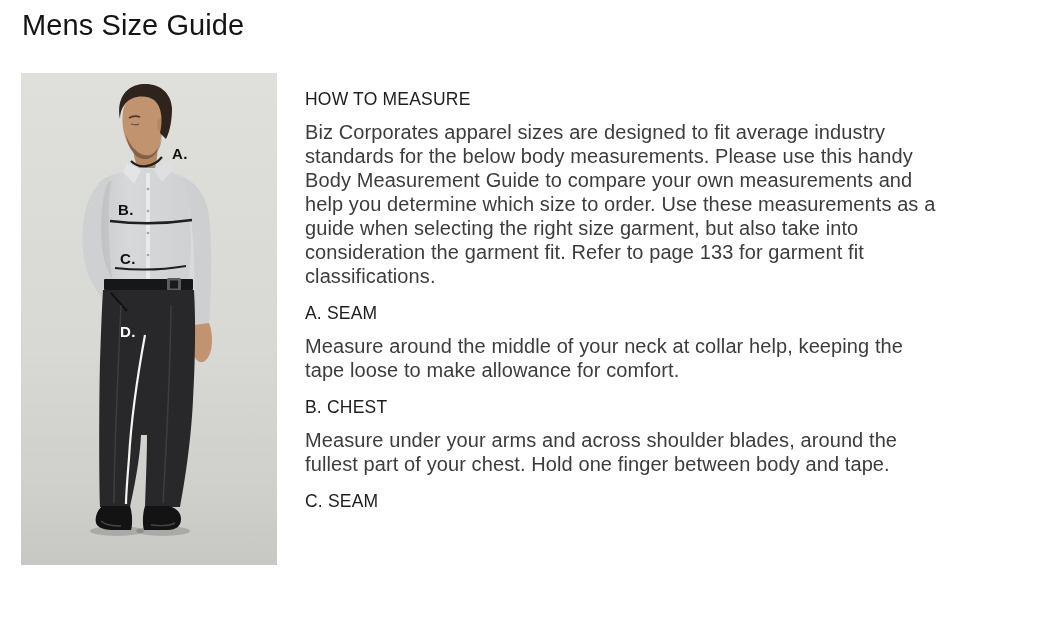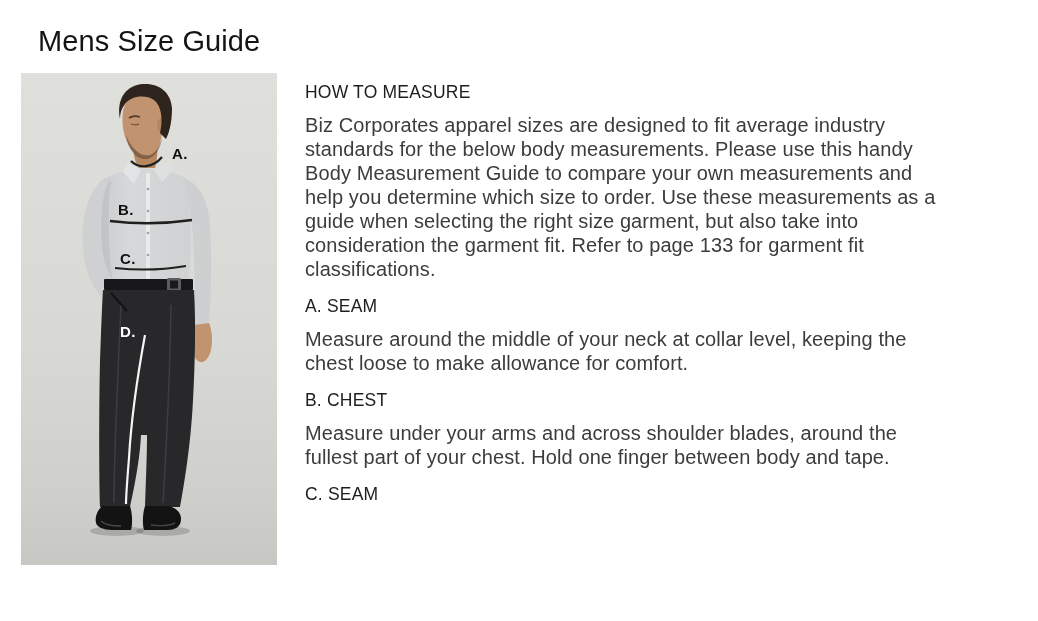--- a/index.html
+++ b/index.html
@@ -9,38 +9,38 @@
     background: #ffffff;
     font-family: "Liberation Sans", "DejaVu Sans", sans-serif;
     overflow: hidden;
     position: relative;
   }
   .page { position: relative; width: 1038px; height: 621px; }
 
   h1.page-title {
     position: absolute;
     left: 22px; top: 7px;
-    margin: 16px;
+    margin: 0;
     font-size: 29px;
     font-weight: 500;
     color: #141414;
     letter-spacing: 0.1px;
     line-height: 36px;
   }
 
   .photo-wrap {
     position: absolute;
     left: 21px; top: 73px;
     width: 256px; height: 492px;
   }
   .photo-wrap svg { display: block; }
 
   .text-col {
     position: absolute;
-    left: 305px; top: 81px;
+    left: 305px; top: 88px;
     width: 637px;
   }
   .text-col h2 {
     margin: 0 0 10px 0;
     font-size: 17.5px;
     font-weight: 500;
     color: #1d1d1d;
     line-height: 22px;
     letter-spacing: 0.2px;
   }
@@ -149,21 +149,21 @@
     </svg>
   </div>
 
   <div class="text-col">
     <section>
       <h2>HOW TO MEASURE</h2>
       <p>Biz Corporates apparel sizes are designed to fit average industry standards for the below body measurements. Please use this handy Body Measurement Guide to compare your own measurements and help you determine which size to order. Use these measurements as a guide when selecting the right size garment, but also take into consideration the garment fit. Refer to page 133 for garment fit classifications.</p>
     </section>
     <section>
       <h2>A. SEAM</h2>
-      <p>Measure around the middle of your neck at collar level, keeping the chest loose to make allowance for comfort.</p>
+      <p>Measure around the middle of your neck at collar help, keeping the tape loose to make allowance for comfort.</p>
     </section>
     <section>
       <h2>B. CHEST</h2>
       <p>Measure under your arms and across shoulder blades, around the fullest part of your chest. Hold one finger between body and tape.</p>
     </section>
     <section>
       <h2>C. SEAM</h2>
     </section>
   </div>
 

